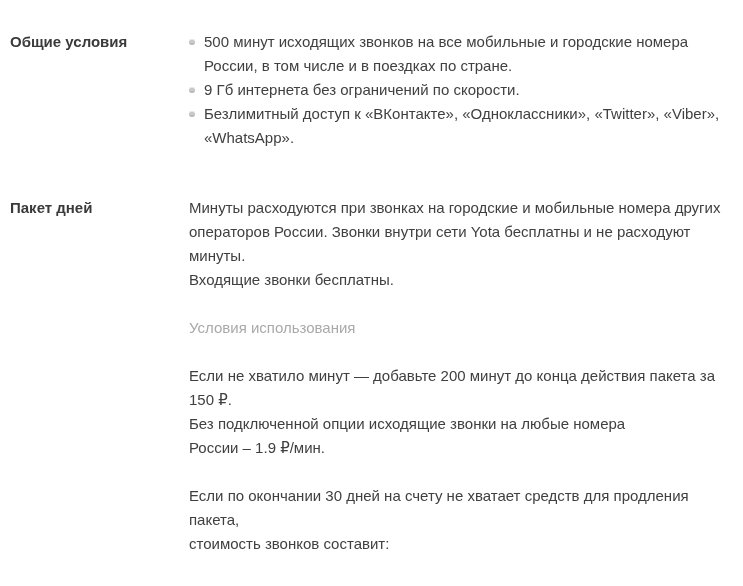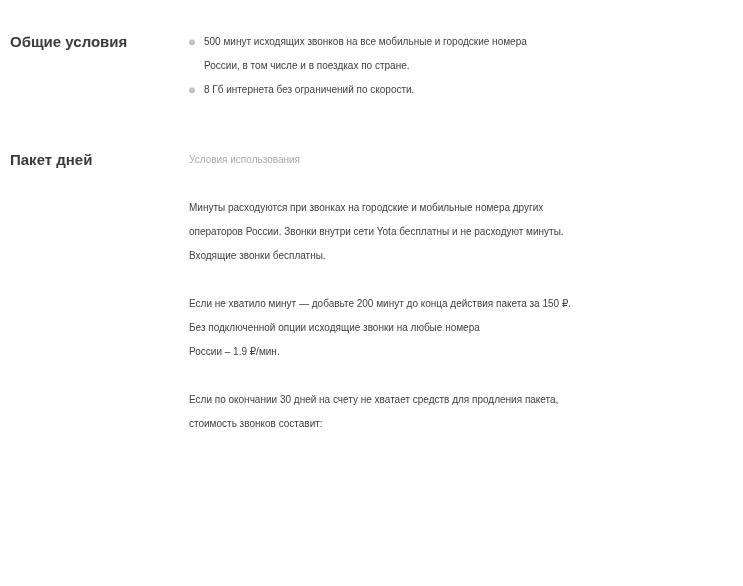--- a/index.html
+++ b/index.html
@@ -25,21 +25,21 @@
     width: 179px;
     font-size: 15px;
     line-height: 24px;
     font-weight: 700;
     color: #3a3a3a;
     padding-right: 12px;
   }
   .section-content {
     flex: 1 1 auto;
     max-width: 546px;
-    font-size: 10px;
+    font-size: 15px;
     line-height: 24px;
     color: #404040;
   }
   .block { margin: 0 0 24px 0; white-space: pre-line; }
   .block:last-child { margin-bottom: 0; }
   .paragraph { }
   .subheading { color: #a9a9a9; }
   ul.bullets {
     list-style: none;
     margin: 0 0 24px 0;
@@ -66,31 +66,33 @@
 <body>
 
 <div class="page">
   <div id="sections-root">
       <div class="section-row">
         <div class="section-label">Общие условия</div>
         <div class="section-content">
           <ul class="bullets">
             <li class="bullet-item"><span class="bullet-marker"></span><span class="bullet-text">500 минут исходящих звонков на все мобильные и городские номера
 России, в том числе и в поездках по стране.</span></li>
-            <li class="bullet-item"><span class="bullet-marker"></span><span class="bullet-text">8 Гб интернета без ограничений по скорости.</span></li>
+            <li class="bullet-item"><span class="bullet-marker"></span><span class="bullet-text">9 Гб интернета без ограничений по скорости.</span></li>
+            <li class="bullet-item"><span class="bullet-marker"></span><span class="bullet-text">Безлимитный доступ к «ВКонтакте», «Одноклассники», «Twitter», «Viber»,
+«WhatsApp».</span></li>
           </ul>
         </div>
       </div>
       <div class="section-row">
         <div class="section-label">Пакет дней</div>
         <div class="section-content">
-          <p class="block subheading">Условия использования</p>
           <p class="block paragraph">Минуты расходуются при звонках на городские и мобильные номера других
 операторов России. Звонки внутри сети Yota бесплатны и не расходуют минуты.
 Входящие звонки бесплатны.</p>
+          <p class="block subheading">Условия использования</p>
           <p class="block paragraph">Если не хватило минут — добавьте 200 минут до конца действия пакета за 150 ₽.
 Без подключенной опции исходящие звонки на любые номера
 России – 1.9 ₽/мин.</p>
           <p class="block paragraph">Если по окончании 30 дней на счету не хватает средств для продления пакета,
 стоимость звонков составит:</p>
         </div>
       </div>
     </div>
 </div>
 

